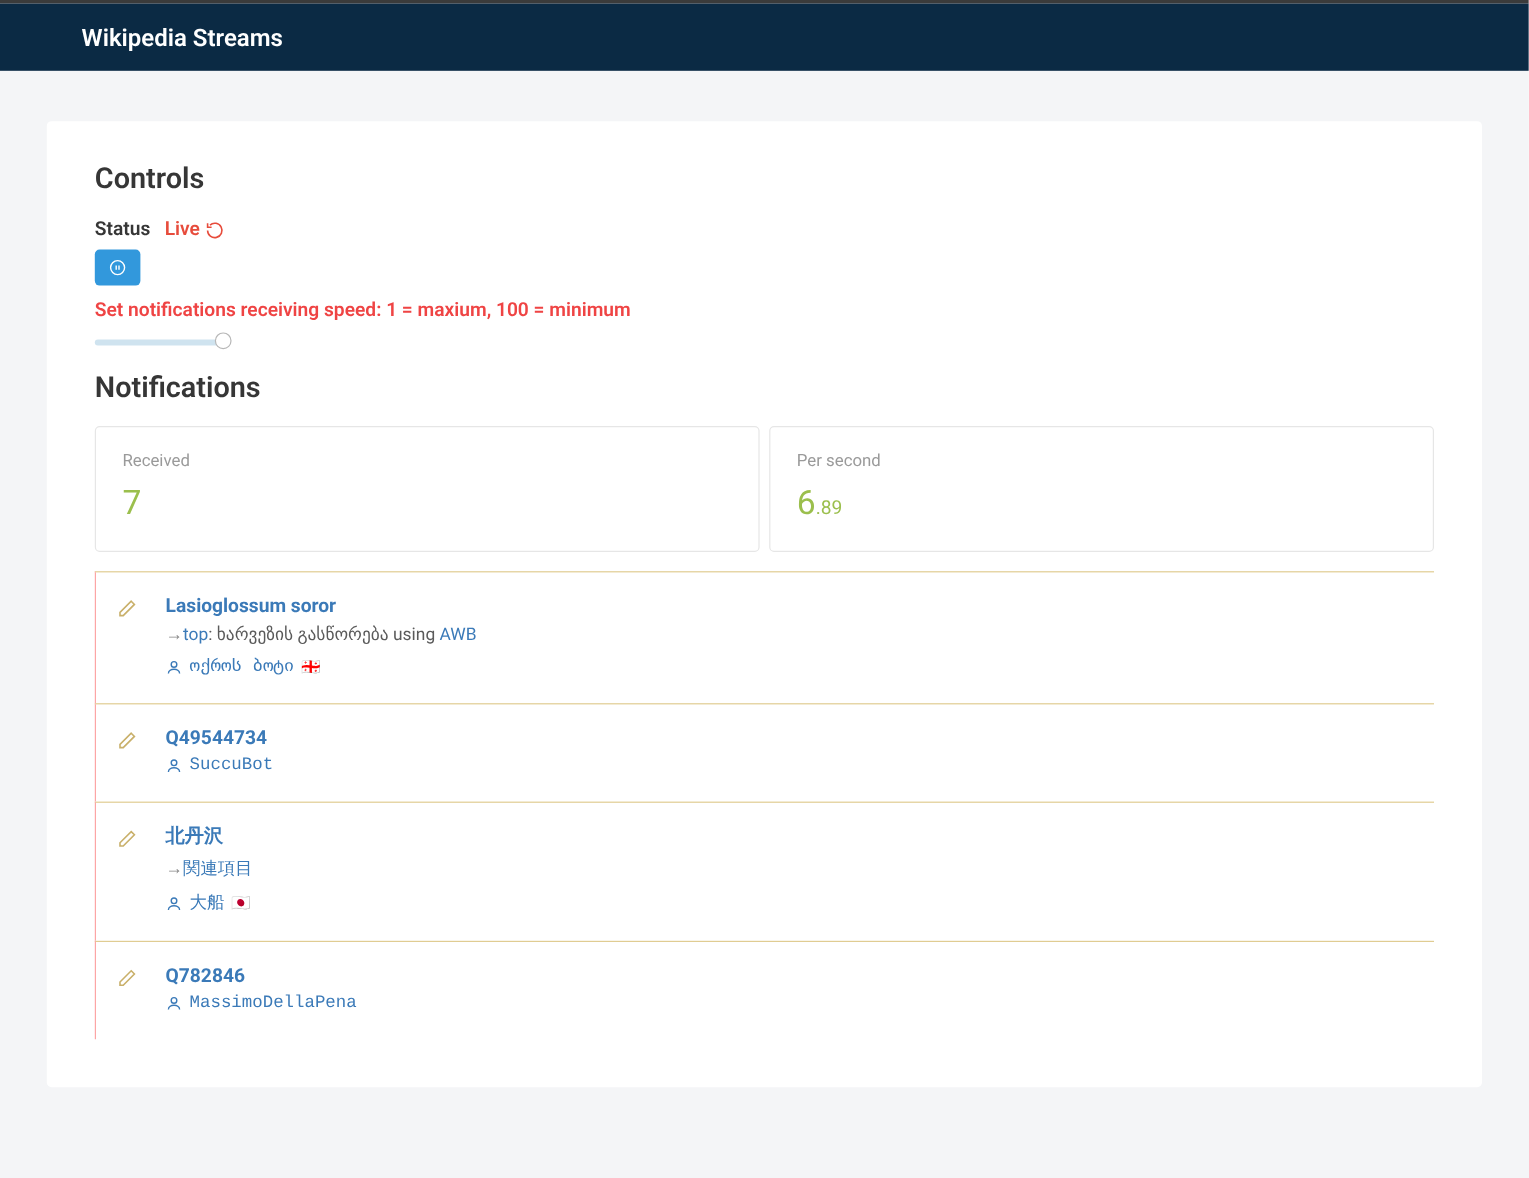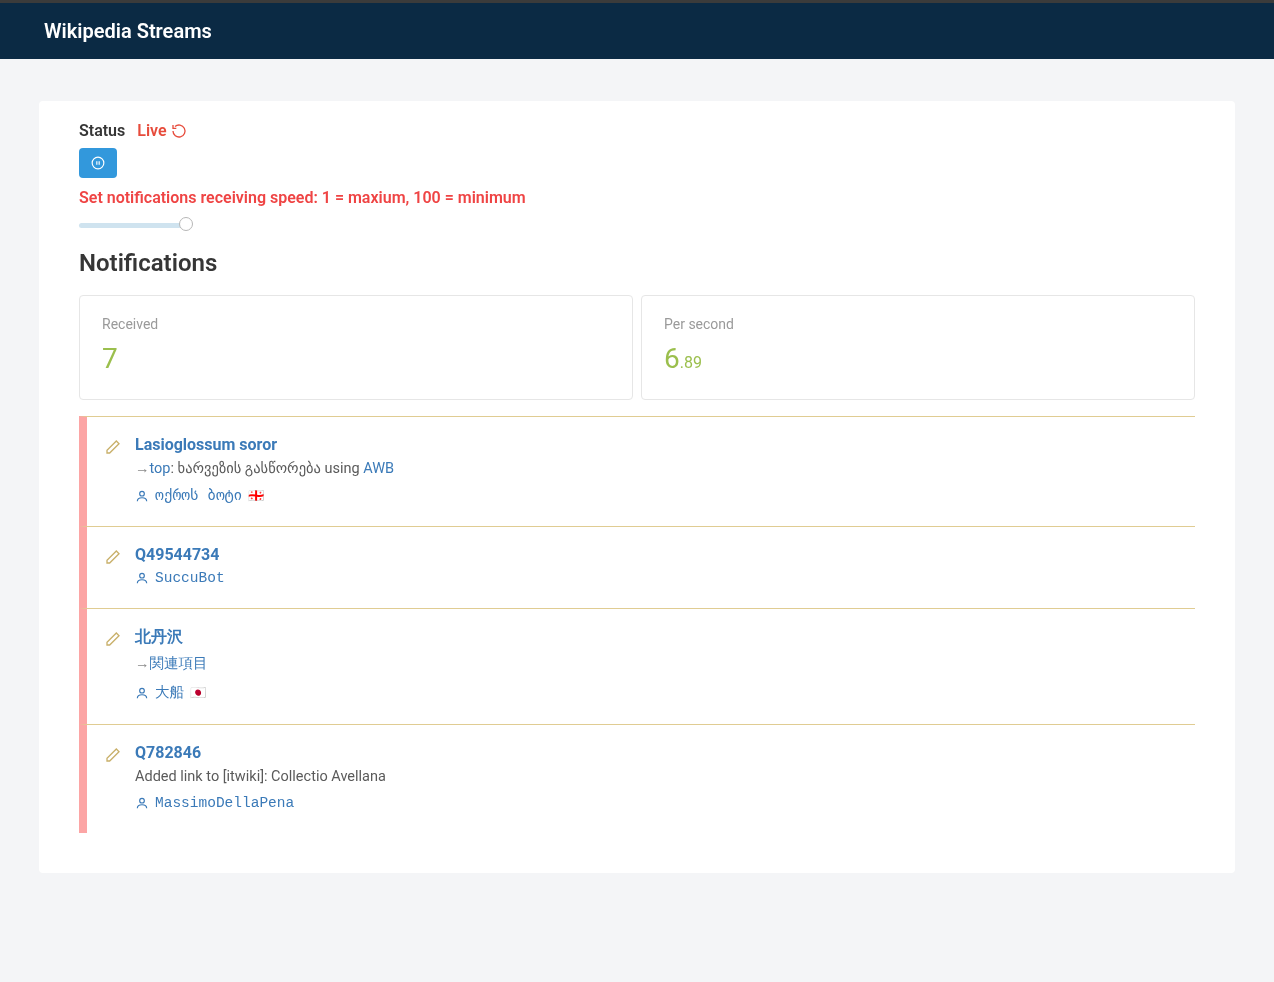--- a/index.html
+++ b/index.html
@@ -5,21 +5,21 @@
   * { box-sizing: border-box; margin: 0; padding: 0; }
   html, body { height: 100%; font-family: -apple-system, BlinkMacSystemFont, "Segoe UI", Roboto, Helvetica, Arial, sans-serif; }
   body { background: #f4f5f7; color: #4a4a4a; }
   .topbar-line { height: 3px; background: #3b3b3b; }
   .topbar {
     background: #0b2a44;
     color: #fff;
     height: 56px;
     display: flex;
     align-items: center;
-    padding: 0 44px;
+    padding: 0 68px;
   }
   .topbar h1 { font-size: 20px; font-weight: 600; }
   .page {
     max-width: 1196px;
     margin: 42px auto 0;
     padding: 0 40px 40px;
     background: #fff;
     border-radius: 4px;
   }
   .page-inner { padding: 20px 0 0; }
@@ -30,21 +30,21 @@
     margin: 14px 0 18px;
   }
   .status-line {
     font-weight: 600;
     color: #363636;
     display: flex;
     align-items: center;
     gap: 12px;
     font-size: 16px;
   }
-  .status-live { color: #e74c3c; display: inline-flex; align-items: center; gap: 4px; }
+  .status-live { color: #e74c3c; display: inline-flex; align-items: flex-end; gap: 4px; }
   .live-icon { width: 16px; height: 16px; stroke: #e74c3c; fill: none; stroke-width: 2; }
 
   .pause-btn {
     margin-top: 8px;
     background: #3298dc;
     border: none;
     width: 38px;
     height: 30px;
     border-radius: 4px;
     color: #fff;
@@ -100,24 +100,24 @@
     color: #9bbf4d; 
     font-size: 28px;
     font-weight: 400;
   }
   .stat-value .big { font-size: 28px; }
   .stat-value .small { font-size: 16px; }
 
   .notif-list { margin-top: 16px; }
   .notif-item {
     border-top: 1px solid #e0cc92;
-    border-left: 8px solid #fca5a5;
+    border-left: 1px solid #fca5a5;
     padding: 18px 0 22px 18px;
     display: flex;
-    gap: 14px;
+    gap: 24px;
   }
   .notif-icon {
     color: #c9b06a;
     width: 16px; height: 16px;
     flex-shrink: 0;
     margin-top: 4px;
   }
   .notif-body { flex: 1; }
   .notif-title {
     color: #3b7ab8;
@@ -147,20 +147,21 @@
 <body>
 
 <div class="topbar-line"></div>
 <div class="topbar">
   <h1>Wikipedia Streams</h1>
 </div>
 
 <div class="page">
   <div class="page-inner">
 
+    <h2 class="section-title">Controls</h2>
 
     <div class="status-line">
       <span>Status</span>
       <span class="status-live">
         <span>Live</span>
         <svg class="live-icon" viewBox="0 0 24 24">
           <path d="M3 12a9 9 0 1 0 3-6.7"></path>
           <polyline points="3 3 3 8 8 8"></polyline>
         </svg>
       </span>
@@ -256,21 +257,20 @@
           </div>
         </div>
       </div>
 
       <div class="notif-item">
         <svg class="notif-icon" viewBox="0 0 24 24" fill="none" stroke="currentColor" stroke-width="2">
           <path d="M17 3l4 4L7 21H3v-4L17 3z"></path>
         </svg>
         <div class="notif-body">
           <div class="notif-title">Q782846</div>
-          <div class="notif-desc">Added link to [itwiki]: Collectio Avellana</div>
           <div class="notif-user">
             <svg class="user-icon" viewBox="0 0 24 24">
               <circle cx="12" cy="8" r="4"></circle>
                 <path d="M4 21c0-4 4-6 8-6s8 2 8 6"></path>
             </svg>
             <span>MassimoDellaPena</span>
             <span class="flag"></span>
           </div>
         </div>
       </div>

